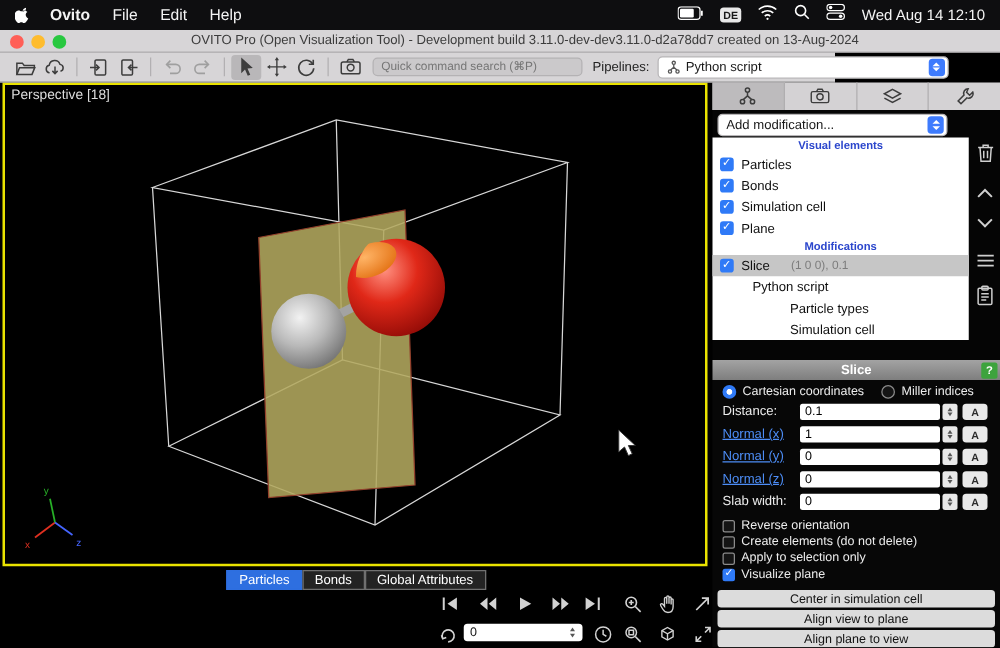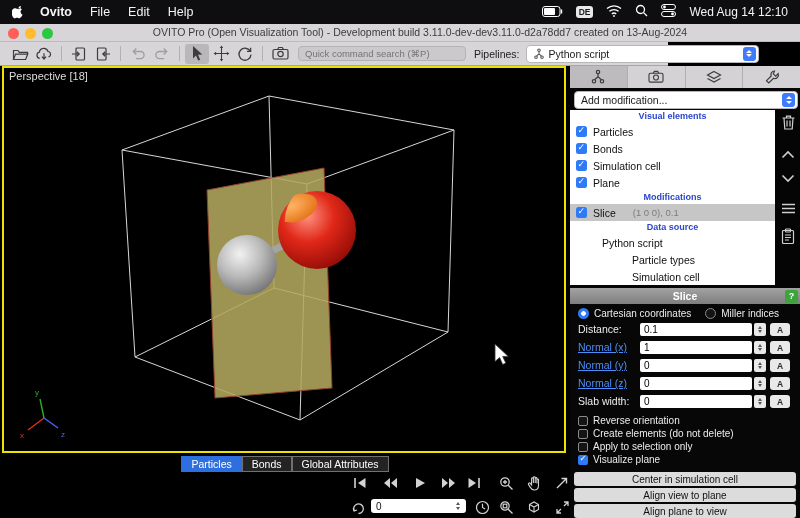--- a/index.html
+++ b/index.html
@@ -55,21 +55,21 @@
   .mini-stepper { width:12px; height:12px; display:flex; flex-direction:column; align-items:center; justify-content:center; gap:1.5px; margin-right:2px; flex:none; }
   .t-up { width:0;height:0;border-left:2.5px solid transparent;border-right:2.5px solid transparent;border-bottom:3px solid #555; }
   .t-dn { width:0;height:0;border-left:2.5px solid transparent;border-right:2.5px solid transparent;border-top:3px solid #555; }
 
   
   .rpanel { position:absolute; left:570px; top:66px; width:230px; height:452px; background:#050505; }
   .ctabs { position:absolute; left:0; top:0; width:230px; height:22px; background:#d4d2d4; display:flex; }
   .ctab { flex:1; display:flex; align-items:center; justify-content:center; border-right:1px solid #b0aeb0; color:#3d3d3d; }
   .ctab:last-child { border-right:none; }
   .ctab.sel { background:#bdbbbd; }
-  .addmod { position:absolute; left:4px; top:25px; width:224px; }
+  .addmod { position:absolute; left:4px; top:25px; width:184px; }
 
   .plist { position:absolute; left:0; top:44px; width:205px; background:#fff; }
   .lhead { height:13px; line-height:13px; text-align:center; color:#2b46cc; font-size:9px; font-weight:bold; }
   .lrow { height:17px; display:flex; align-items:center; padding-left:6px; font-size:10.5px; color:#101010; }
   .lrow.sel { background:#c6c6c6; }
   .lrow .lbl { margin-left:6px; white-space:nowrap; }
   .lrow .detail { margin-left:17px; color:#7c7c7c; font-size:9.5px; white-space:nowrap; }
   .lrow.ds { padding-left:26px; }
   .lrow.ds2 { padding-left:56px; }
   .cbx { width:11px; height:11px; border-radius:2.5px; background:#2f7af7; position:relative; flex:none; }
@@ -426,21 +426,20 @@
       <div class="lrow">
         <span class="cbx"></span>
         <span class="lbl">Plane</span>
       </div>
       <div class="lhead">Modifications</div>
       <div class="lrow sel">
         <span class="cbx"></span>
         <span class="lbl">Slice</span>
         <span class="detail">(1 0 0), 0.1</span>
       </div>
-      <div class="lhead">Data source</div>
       <div class="lrow ds">
         <span class="lbl">Python script</span>
       </div>
       <div class="lrow ds2">
         <span class="lbl">Particle types</span>
       </div>
       <div class="lrow ds2">
         <span class="lbl">Simulation cell</span>
       </div>
     </div>

